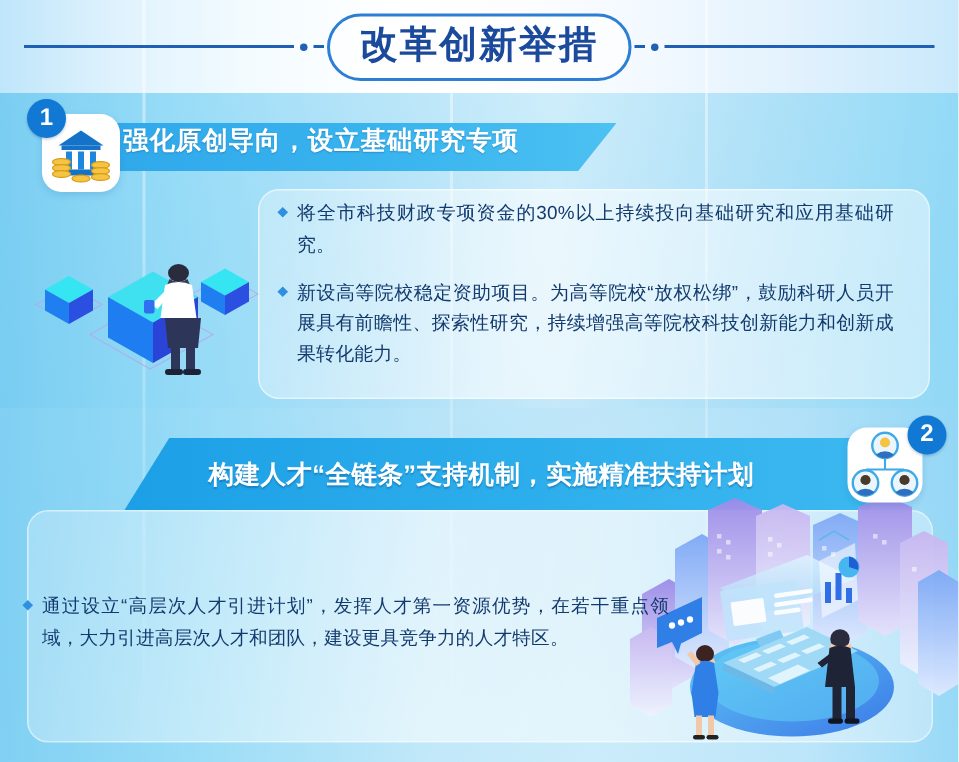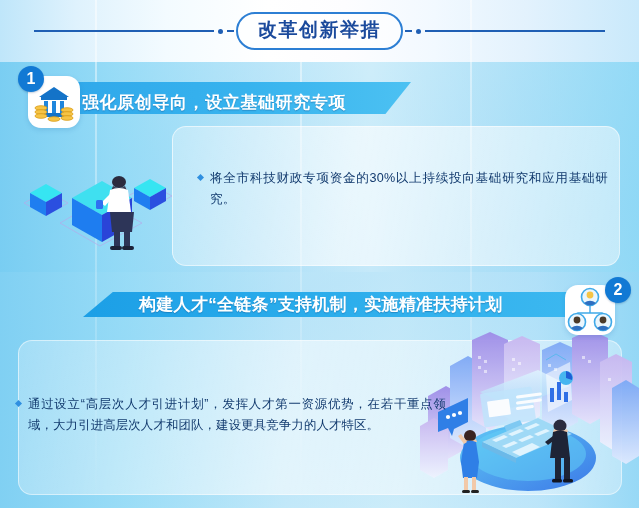--- a/index.html
+++ b/index.html
@@ -59,42 +59,42 @@
   .title-pill {
     border: 2px solid #2d7fd4;
     border-radius: 26px;
     padding: 5px 20px 8px;
     background: rgba(255,255,255,.55);
     flex: 0 0 auto;
     margin: 0 2px;
   }
   .title-pill span {
     display: block;
-    font-size: 19px; font-weight: 700; letter-spacing: 1.5px;
+    font-size: 25px; font-weight: 700; letter-spacing: 1.5px;
     color: #1b4a9c; line-height: 1.12; white-space: nowrap;
   }
 
   
   .banner1 {
     position: absolute; left: 46px; top: 82px;
     height: 32px; width: 365px;
     background: linear-gradient(90deg, #2fa7ea 0%, #37b3ee 55%, #4cc1f2 100%);
     clip-path: polygon(0 0, 100% 0, 93% 100%, 0 100%);
-    display: flex; align-items: flex-end;
+    display: flex; align-items: flex-start;
   }
   .banner1 span {
     display: block;
     margin-left: 36px;
     font-size: 17px; font-weight: 700; letter-spacing: .6px;
     color: #ffffff; white-space: nowrap;
     text-shadow: 0 1px 1px rgba(10,70,130,.35);
   }
   .banner2 {
     position: absolute; left: 83px; top: 292px;
-    height: 25px; width: 497px;
+    height: 48px; width: 497px;
     background: linear-gradient(90deg, #1c9fe6 0%, #2aaceb 45%, #3cb8f0 100%);
     clip-path: polygon(6% 0, 100% 0, 100% 100%, 0 100%);
     display: flex; align-items: center; justify-content: flex-start;
   }
   .banner2 span {
     display: block;
     margin-left: 56px;
     font-size: 17px; font-weight: 700; letter-spacing: .3px;
     color: #ffffff; white-space: nowrap;
     text-shadow: 0 1px 1px rgba(10,70,130,.35);
@@ -135,21 +135,21 @@
     position: absolute; left: 18px; top: 340px; width: 604px; height: 155px;
     background: linear-gradient(100deg, rgba(255,255,255,.26) 0%, rgba(255,255,255,.55) 45%, rgba(255,255,255,.32) 100%);
     border-radius: 14px;
     border: 1px solid rgba(255,255,255,.5);
   }
 
   
   .bullets {
     position: absolute; z-index: 4;
   }
-  .bullets1 { left: 198px; top: 132px; width: 410px; margin-top: 36px; }
+  .bullets1 { left: 186px; top: 132px; width: 410px; }
   .bullets2 { left: 16px;  top: 350px; width: 430px; margin-top: 44px; }
   .bullet {
     display: flex; align-items: flex-start;
     margin-bottom: 11px;
   }
   .bullet .dot {
     flex: 0 0 auto;
     width: 5px; height: 5px;
     background: #2f8fe0;
     transform: rotate(45deg);
@@ -261,20 +261,24 @@
         <rect x="94" y="50" width="7" height="9" rx="1.5" fill="#2f6ff0"></rect>
       </g>
     </svg>
   </div>
 
   <div class="card1"></div>
   <div class="bullets bullets1">
     <div class="bullet">
       <div class="dot"></div>
       <p>将全市科技财政专项资金的30%以上持续投向基础研究和应用基础研究。</p>
+    </div>
+    <div class="bullet">
+      <div class="dot"></div>
+      <p>新设高等院校稳定资助项目。为高等院校“放权松绑”，鼓励科研人员开展具有前瞻性、探索性研究，持续增强高等院校科技创新能力和创新成果转化能力。</p>
     </div>
   </div>
 
   <div class="banner2">
     <span>构建人才“全链条”支持机制，实施精准扶持计划</span>
   </div>
 
   <div class="icon-tile icon-tile2">
     <svg width="50" height="50" viewBox="0 0 50 50">
       <g stroke="#3fa9e8" stroke-width="1.4" fill="none">

